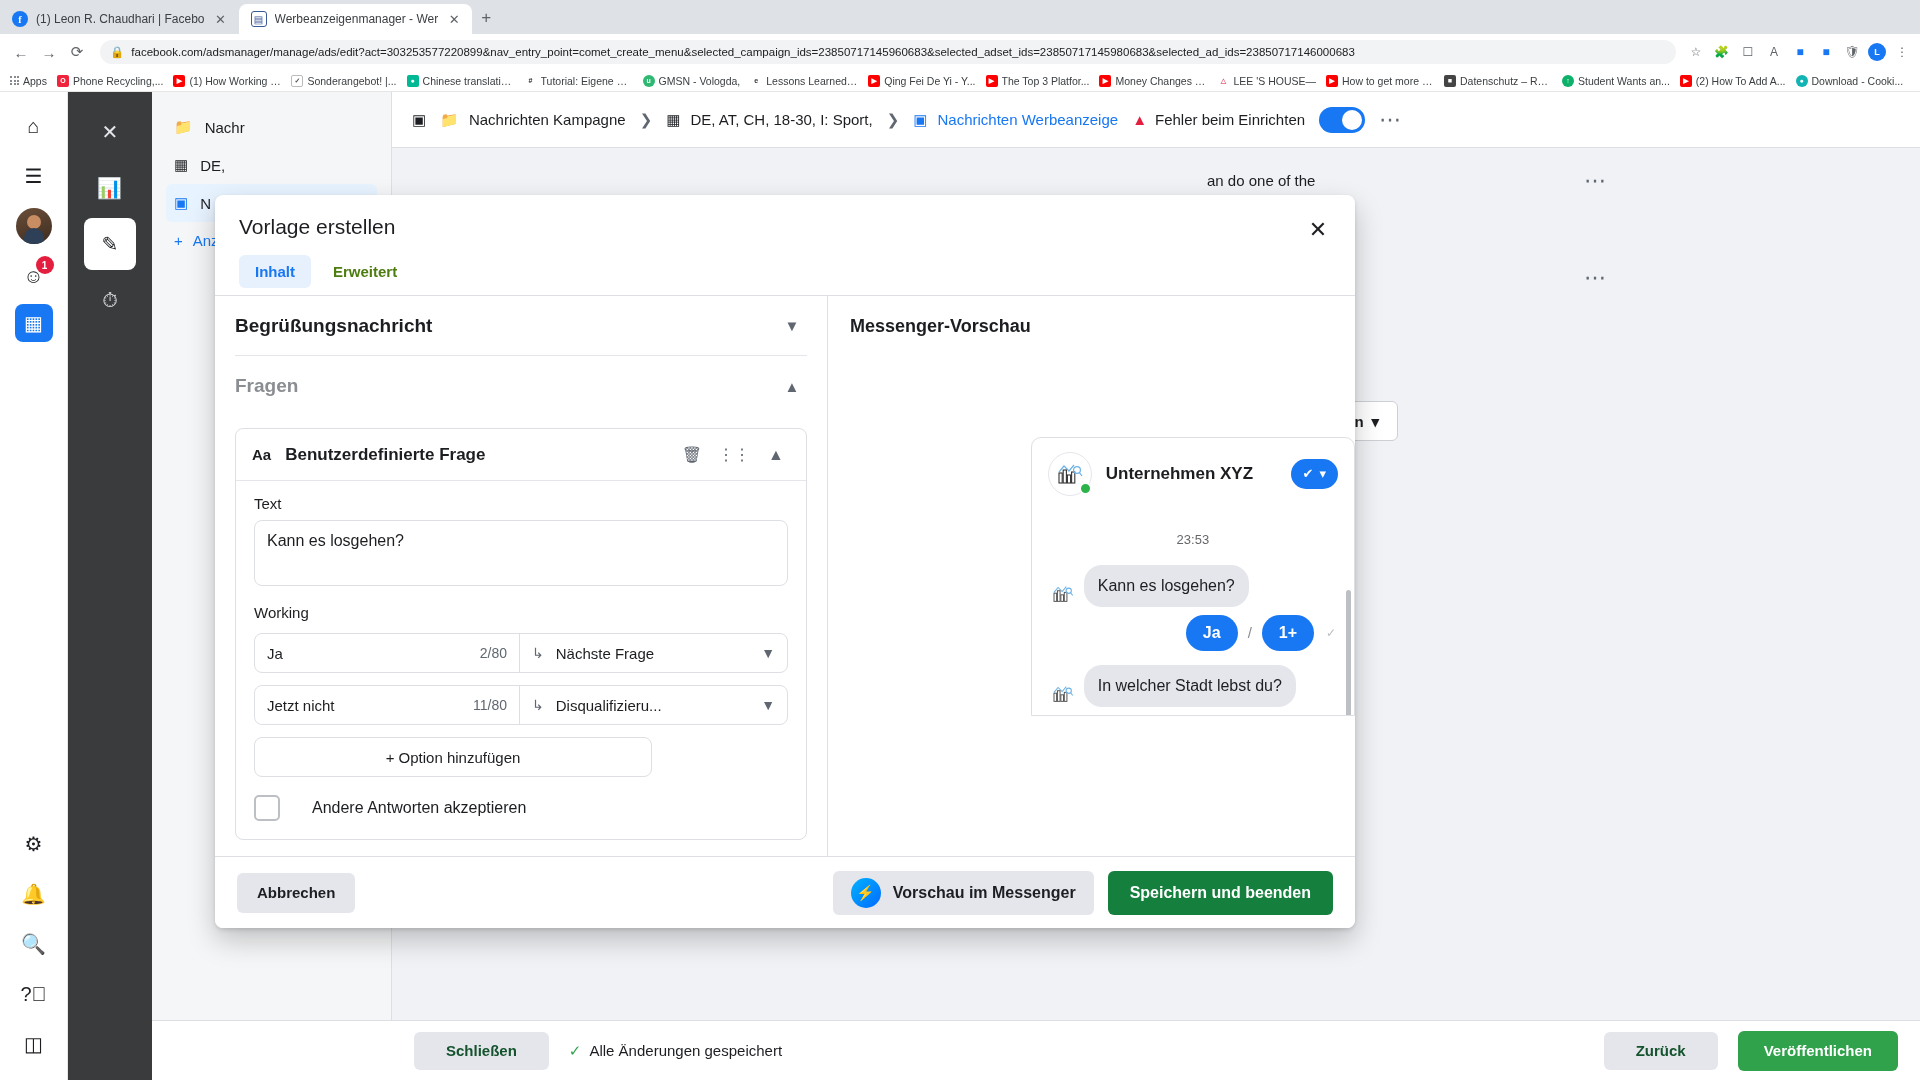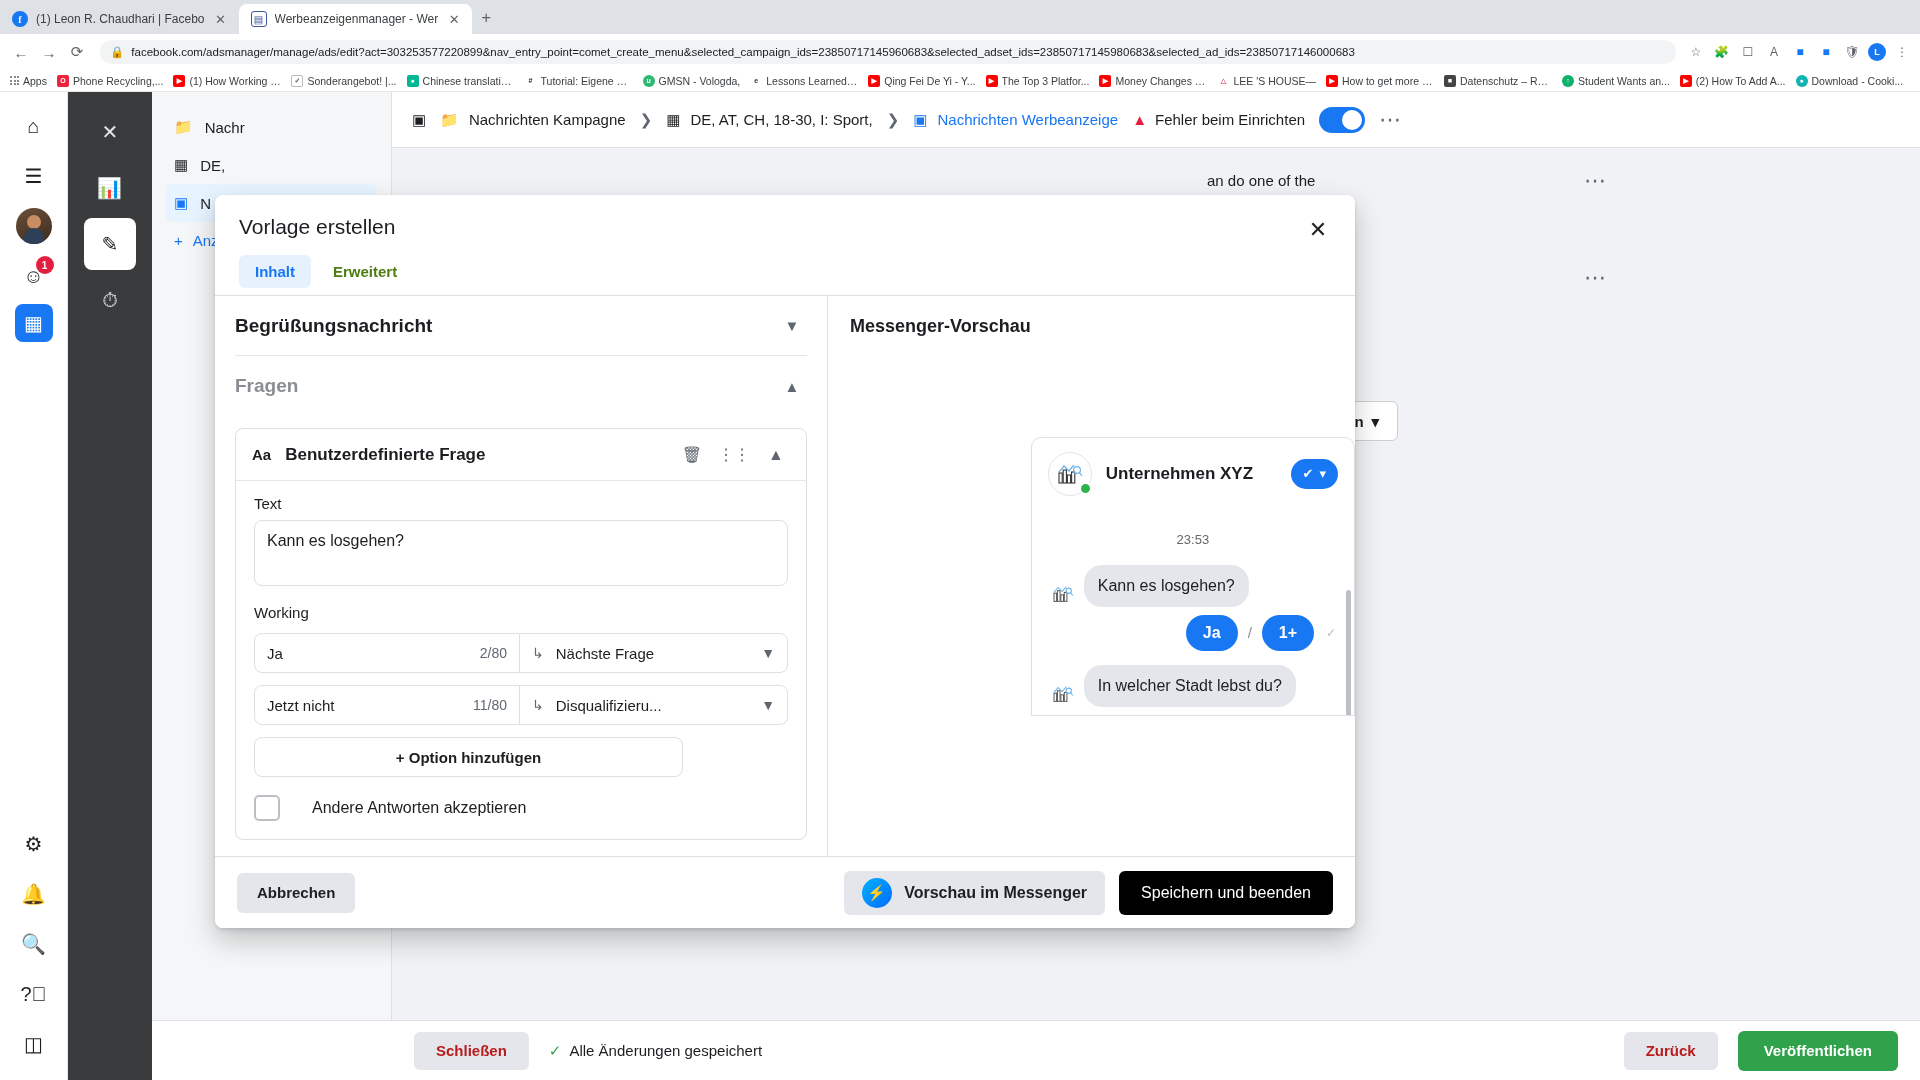--- a/index.html
+++ b/index.html
@@ -124,22 +124,22 @@
   .bodytext { position:absolute; left:1180px; top:76px; width:400px;
     font-size:15px; color:#1c1e21; line-height:25px;margin-left:27px; }
   .bodytext .ln { display:flex; justify-content:space-between; align-items:flex-start; gap:14px; }
   .btn-ghost { border:1px solid #ccd0d5; background:#fff; border-radius:6px;
     height:40px; display:flex; align-items:center; justify-content:center;
     gap:8px; padding:0 18px; font-size:15px; color:#1c1e21; font-weight:bold; }
 
   .bottombar { position:absolute; left:152px; right:0; bottom:0; height:60px;
     background:#fff; border-top:1px solid #dddfe2; display:flex; align-items:center;
     padding:0 22px; gap:20px; }
-  .btn-grey { background:#e4e6eb; border-radius:6px; height:38px; padding:0 22px;
-    display:flex; align-items:center; font-size:15px; font-weight:bold; color:#b91c1c; }
+  .btn-grey { background:#e4e6eb; border-radius:6px; height:38px; padding:0 32px;
+    display:flex; align-items:center; font-size:15px; font-weight:bold; color:#14532d; }
   .saved { display:flex; align-items:center; gap:8px; font-size:15px; color:#1c1e21; }
   .btn-green { background:#31a24c; color:#fff; border-radius:6px; height:40px;
     padding:0 26px; display:flex; align-items:center; font-size:15px; font-weight:bold; }
 
   
   .scrim { position:absolute; inset:0; background:rgba(255,255,255,0.0); }
   .modal {
     position:absolute; left:215px; top:103px; width:1140px; height:733px;
     background:#fff; border-radius:8px;
     box-shadow: 0 12px 28px rgba(0,0,0,.22), 0 2px 4px rgba(0,0,0,.12);
@@ -185,22 +185,22 @@
     border-radius:8px; height:40px; overflow:hidden; }
   .opt-name { flex:0 0 265px; display:flex; align-items:center;
     justify-content:space-between; padding:0 12px; border-right:1px solid #dddfe2;
     font-size:15px; color:#1c1e21; }
   .opt-cnt { color:#606770; font-size:14px; }
   .opt-sel { flex:1; display:flex; align-items:center; gap:12px; padding:0 12px; }
   .arrow-ic { color:#606770; font-size:14px; }
   .opt-val { flex:1; font-size:15px; color:#1c1e21; overflow:hidden;
     text-overflow:ellipsis; white-space:nowrap; }
   .add-opt { margin-top:12px; border:1px solid #dddfe2; border-radius:8px;
-    height:40px; width:429px; display:flex; align-items:center;
-    justify-content:center; font-size:15px; color:#1c1e21;font-weight:bold; }
+    height:40px; width:398px; display:flex; align-items:center;
+    justify-content:center; font-size:15px; color:#1c1e21; }
   .chk-row { display:flex; align-items:center; gap:32px; margin-top:18px; }
   .chk { width:26px; height:26px; border:2px solid #bcc0c4; border-radius:5px; }
   .chk-lbl { font-size:16px; color:#1c1e21; }
 
   
   .pv-title { font-size:18px; font-weight:bold; color:#1c1e21;
     height:60px; display:flex; align-items:center; align-self:flex-start;
     margin-left:22px; }
   .phone { width:420px; height:auto; flex:1; border:1px solid #dddfe2;
     border-radius:10px 10px 0 0; margin-top:0; background:#fff;
@@ -237,22 +237,22 @@
     display:flex; align-items:center; padding:0 22px; gap:14px; background:#fff; }
   .f-cancel { background:#e4e6eb; border-radius:6px; height:40px; padding:0 20px;
     display:flex; align-items:center; font-size:15px; font-weight:bold; color:#1c1e21; }
   .f-spacer { flex:1; }
   .f-prev { background:#e4e6eb; border-radius:6px; height:44px; padding:0 18px;
     display:flex; align-items:center; gap:12px; font-size:16px; font-weight:bold;
     color:#1c1e21; }
   .msgr { width:30px; height:30px; border-radius:50%;
     background:linear-gradient(135deg,#00b2ff,#006aff); display:flex;
     align-items:center; justify-content:center; color:#fff; font-size:15px; }
-  .f-save { background:#000000; color:#fff; border-radius:6px; height:44px;
-    padding:0 22px; display:flex; align-items:center; font-size:16px; font-weight:normal; }
+  .f-save { background:#15803d; color:#fff; border-radius:6px; height:44px;
+    padding:0 22px; display:flex; align-items:center; font-size:16px; font-weight:bold; }
 </style>
 </head>
 <body>
 
 <div class="browser">
 
   <div class="tabstrip">
     <div class="tab inactive">
       <span class="tab-favicon fav-fb">f</span>
       <span class="tab-title">(1) Leon R. Chaudhari | Facebo</span>

